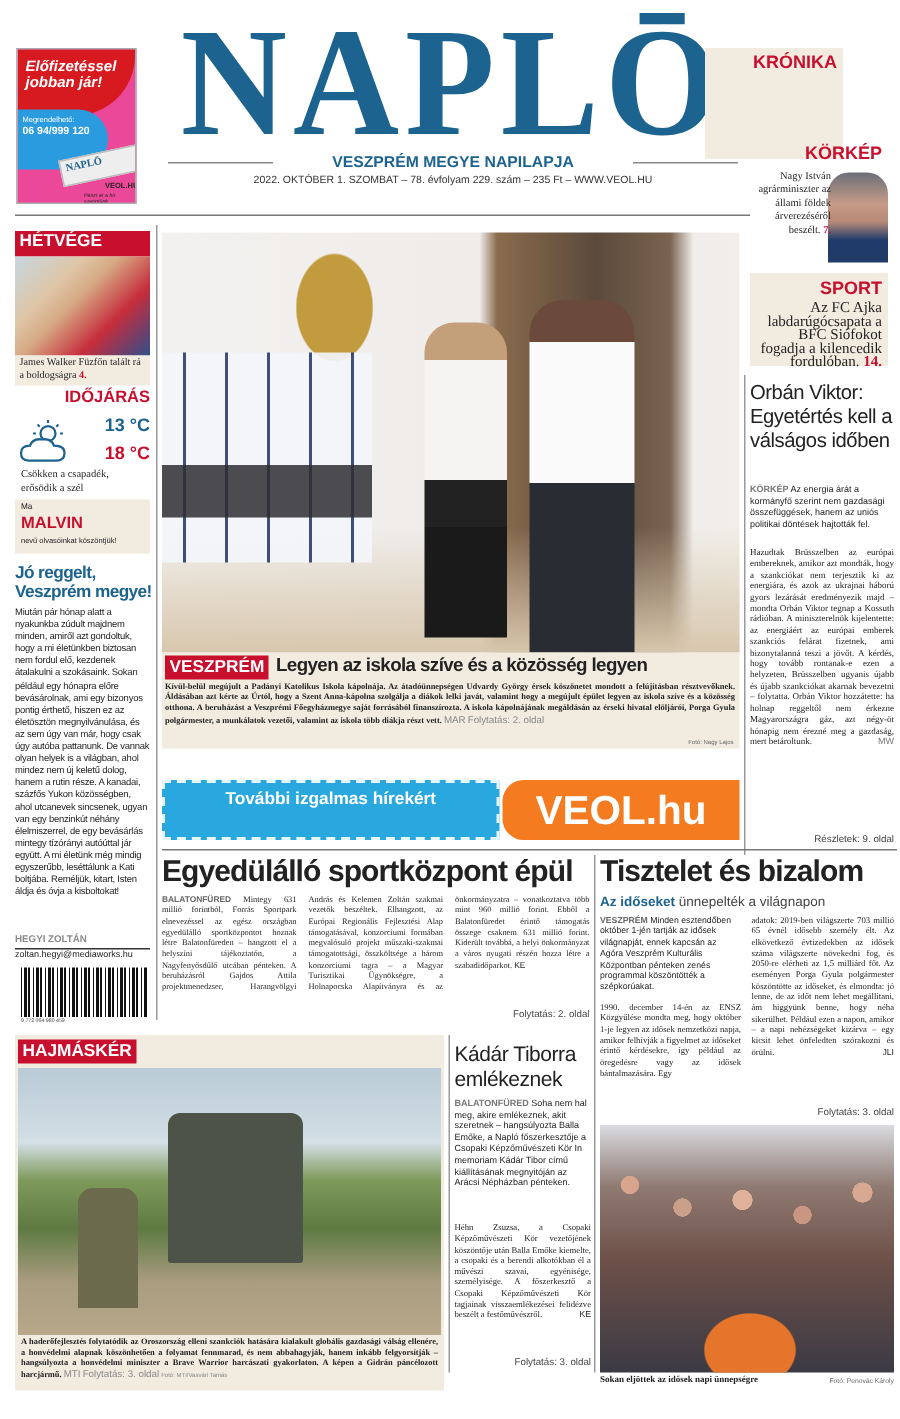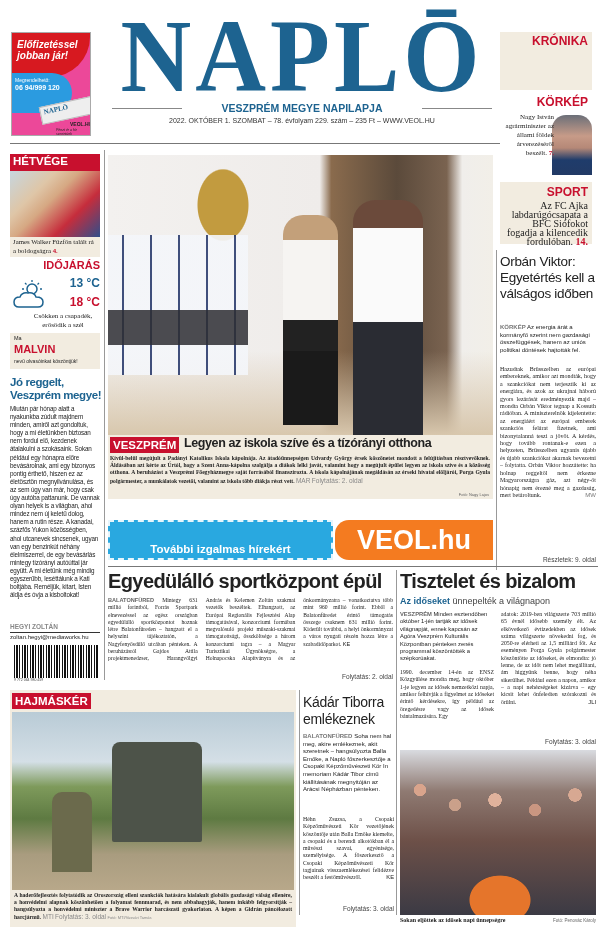--- a/index.html
+++ b/index.html
@@ -39,21 +39,21 @@
   </div>
   <div class="abs sans" style="left:58px;top:88px;font-size:5px;font-weight:bold">VEOL.HU</div>
   <div class="abs sans" style="left:44px;top:95px;font-size:3.5px;font-style:italic">Pénzt ér a hír szerintünk</div>
 </div>
 
 <div class="abs masthead-title">NAPLŌ</div>
 <div class="abs subline sans">VESZPRÉM MEGYE NAPILAPJA</div>
 <div class="abs dateline sans">2022. OKTÓBER 1. SZOMBAT – 78. évfolyam 229. szám – 235 Ft – WWW.VEOL.HU</div>
 <div class="abs hr" style="left:10px;top:143px;width:490px"></div>
 
-<div class="abs box-right" style="left:500px;top:32px;width:92px;height:58px">
+<div class="abs box-right" style="left:470px;top:32px;width:92px;height:74px">
   <div class="abs sans red" style="right:4px;top:2px;font-weight:bold;font-size:12px">KRÓNIKA</div>
 </div>
 
 <div class="abs" style="left:500px;top:95px;width:92px;height:80px">
   <div class="abs sans red" style="right:4px;top:0;font-weight:bold;font-size:12px">KÖRKÉP</div>
   <div class="abs photo" style="left:52px;top:20px;width:40px;height:60px;background:linear-gradient(180deg,#6b6f78 0%,#c79b88 35%,#b58877 55%,#1f3c6b 75%,#223a65 100%);border-radius:14px 14px 0 0"></div>
   <div class="abs" style="left:2px;top:18px;width:52px;font-size:7px;line-height:9px;text-align:right">
     <span>Nagy István agrárminiszter az állami földek árverezéséről beszélt.</span> <b class="red">7.</b>
   </div>
 </div>
@@ -78,21 +78,21 @@
       <line x1="20" y1="0" x2="20" y2="2"></line>
       <line x1="13" y1="3" x2="14.5" y2="4.5"></line>
       <line x1="27" y1="3" x2="25.5" y2="4.5"></line>
       <line x1="10" y1="9" x2="12" y2="9"></line>
       <line x1="28" y1="9" x2="30" y2="9"></line>
     </g>
   <path d="M7 27 Q2 27 2 22 Q2 17 8 17 Q10 12 16 13 Q22 12 24 17 Q31 17 31 22 Q31 27 26 27 Z" fill="#fff" stroke="#1d6390" stroke-width="1.5"></path>
 </svg>
 <div class="abs sans blue" style="left:50px;top:276px;width:50px;text-align:right;font-weight:bold;font-size:12px">13 °C</div>
 <div class="abs sans red" style="left:50px;top:295px;width:50px;text-align:right;font-weight:bold;font-size:12px">18 °C</div>
-<div class="abs" style="left:28px;top:312px;width:70px;text-align:center;font-size:7px;line-height:9px">Csökken a csapadék, erősödik a szél</div>
+<div class="abs" style="left:14px;top:312px;width:70px;text-align:left;font-size:7px;line-height:9px">Csökken a csapadék, erősödik a szél</div>
 
 <div class="abs box-right" style="left:10px;top:333px;width:90px;height:36px">
   <div class="abs sans" style="left:4px;top:2px;font-size:5.5px">Ma</div>
   <div class="abs sans red" style="left:4px;top:10px;font-size:11px;font-weight:bold">MALVIN</div>
   <div class="abs sans" style="left:4px;top:25px;font-size:5px">nevű olvasóinkat köszöntjük!</div>
 </div>
 
 <div class="abs sans blue" style="left:10px;top:376px;width:92px;font-size:11.5px;line-height:13px;font-weight:bold;letter-spacing:-0.4px">Jó reggelt, Veszprém megye!</div>
 <div class="abs sans" style="left:10px;top:405px;width:90px;font-size:6.3px;line-height:8.1px;text-align:left;letter-spacing:-0.15px">Miután pár hónap alatt a nyakunkba zúdult majdnem minden, amiről azt gondoltuk, hogy a mi életünkben biztosan nem fordul elő, kezdenek átalakulni a szokásaink. Sokan például egy hónapra előre bevásárolnak, ami egy bizonyos pontig érthető, hiszen ez az életösztön megnyilvánulása, és az sem úgy van már, hogy csak úgy autóba pattanunk. De vannak olyan helyek is a világban, ahol mindez nem új keletű dolog, hanem a rutin része. A kanadai, százfős Yukon közösségben, ahol utcanevek sincsenek, ugyan van egy benzinkút néhány élelmiszerrel, de egy bevásárlás mintegy tízórányi autóúttal jár együtt. A mi életünk még mindig egyszerűbb, leséttálunk a Kati boltjába. Reméljük, kitart, Isten áldja és óvja a kisboltokat!</div>
 <div class="abs sans" style="left:10px;top:623px;font-size:6.5px;font-weight:bold;color:#888">HEGYI ZOLTÁN</div>
@@ -108,31 +108,31 @@
  linear-gradient(180deg,rgba(255,255,255,0) 70%,#d8c7ad 100%),
  radial-gradient(ellipse 50px 70px at 115px 50px,#c29b3f 0 50%,transparent 52%),
  linear-gradient(90deg,#f3f1ef 0%,#efecea 55%,#8a6b4d 58%,#5b4a3b 75%,#7a6350 88%,#f0eeeb 92%,#f2efe8 100%)">
   <div class="abs" style="left:0;top:80px;width:140px;height:140px;background:repeating-linear-gradient(90deg,#f4f6fa 0 14px,#2c3d6f 14px 16px,#f4f6fa 16px 28px);opacity:.9"></div>
   <div class="abs" style="left:0;top:155px;width:140px;height:35px;background:#2d2d33;opacity:.85"></div>
   <div class="abs" style="left:175px;top:60px;width:55px;height:210px;background:linear-gradient(180deg,#c3a07a 0 12%,#f6f4f2 12% 50%,#222 50% 65%,#1a1a1a 65% 100%);border-radius:20px 20px 0 0"></div>
   <div class="abs" style="left:245px;top:45px;width:70px;height:235px;background:linear-gradient(180deg,#6b4a3b 0 12%,#fafafa 12% 52%,#2a2c33 52% 100%);border-radius:22px 22px 0 0"></div>
 </div>
 <div class="abs box-right" style="left:108px;top:435px;width:385px;height:64px">
   <div class="abs section-red" style="left:2px;top:2px;height:16px;font-size:11.5px;padding:0 3px;line-height:16px">VESZPRÉM</div>
-  <div class="abs sans" style="left:76px;top:1px;font-size:12.5px;font-weight:bold;letter-spacing:-0.4px">Legyen az iskola szíve és a tízórányi otthona</div>
+  <div class="abs sans" style="left:76px;top:1px;font-size:12.5px;font-weight:bold;letter-spacing:-0.4px">Legyen az iskola szíve és a közösség legyen</div>
   <div class="abs" style="left:2px;top:20px;width:380px;font-size:5.6px;line-height:7.2px;text-align:justify;font-weight:bold">
     <span>Kívül-belül megújult a Padányi Katolikus Iskola kápolnája. Az átadóünnepségen Udvardy György érsek köszönetet mondott a felújításban résztvevőknek. Áldásában azt kérte az Úrtól, hogy a Szent Anna-kápolna szolgálja a diákok lelki javát, valamint hogy a megújult épület legyen az iskola szíve és a közösség otthona. A beruházást a Veszprémi Főegyházmegye saját forrásából finanszírozta. A iskola kápolnájának megáldásán az érseki hivatal elöljárói, Porga Gyula polgármester, a munkálatok vezetői, valamint az iskola több diákja részt vett.</span>
     <span class="sans" style="color:#888;font-weight:normal;font-size:6.5px">MAR</span>
     <span class="sans" style="color:#888;font-weight:normal;font-size:6.5px">Folytatás: 2. oldal</span>
   </div>
   <div class="abs sans" style="right:4px;top:57px;font-size:4px;color:#666">Fotó: Nagy Lajos</div>
 </div>
 
 <div class="abs" style="left:108px;top:520px;width:385px;height:40px">
-  <div class="abs sans" style="left:0;top:0;width:225px;height:40px;background:#29a8e0;border:2px dashed #e6f5fc;color:#fff;font-weight:bold;font-size:11.5px;line-height:14px;text-align:center;padding-top:20px">
+  <div class="abs sans" style="left:0;top:0;width:225px;height:40px;background:#29a8e0;border:2px dashed #e6f5fc;color:#fff;font-weight:bold;font-size:11.5px;line-height:14px;text-align:center;padding-top:4px">
     <div>További izgalmas hírekért</div>
   </div>
   <div class="abs sans" style="left:227px;top:0;width:158px;height:40px;background:#f47b20;border-radius:14px 0 0 14px;color:#fff;font-weight:bold;font-size:27px;line-height:40px;text-align:center">VEOL.hu</div>
 </div>
 
 <div class="abs col-rule" style="left:496px;top:250px;height:320px"></div>
 
 <div class="abs sans" style="left:500px;top:254px;width:98px;font-size:13.5px;line-height:16px;letter-spacing:-0.3px">Orbán Viktor: Egyetértés kell a válságos időben</div>
 <div class="abs sans" style="left:500px;top:324px;width:96px;font-size:6px;line-height:7.5px">
   <b style="color:#777">KÖRKÉP</b> <span>Az energia árát a kormányfő szerint nem gazdasági összefüggések, hanem az uniós politikai döntések hajtották fel.</span>

